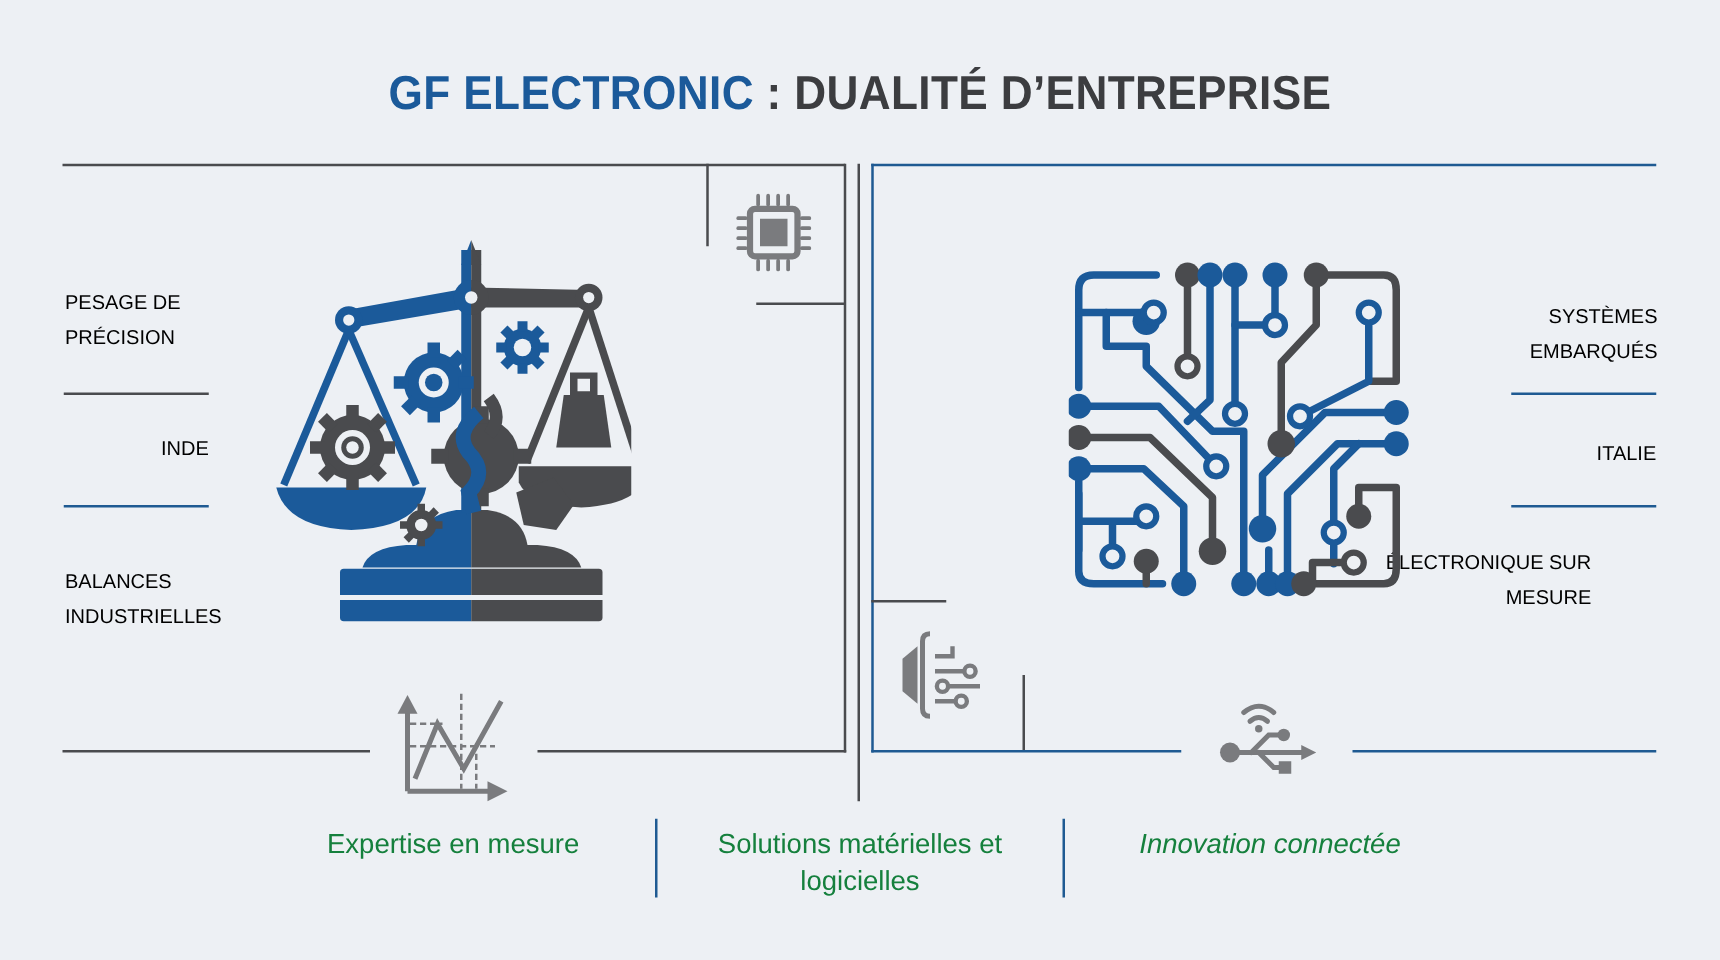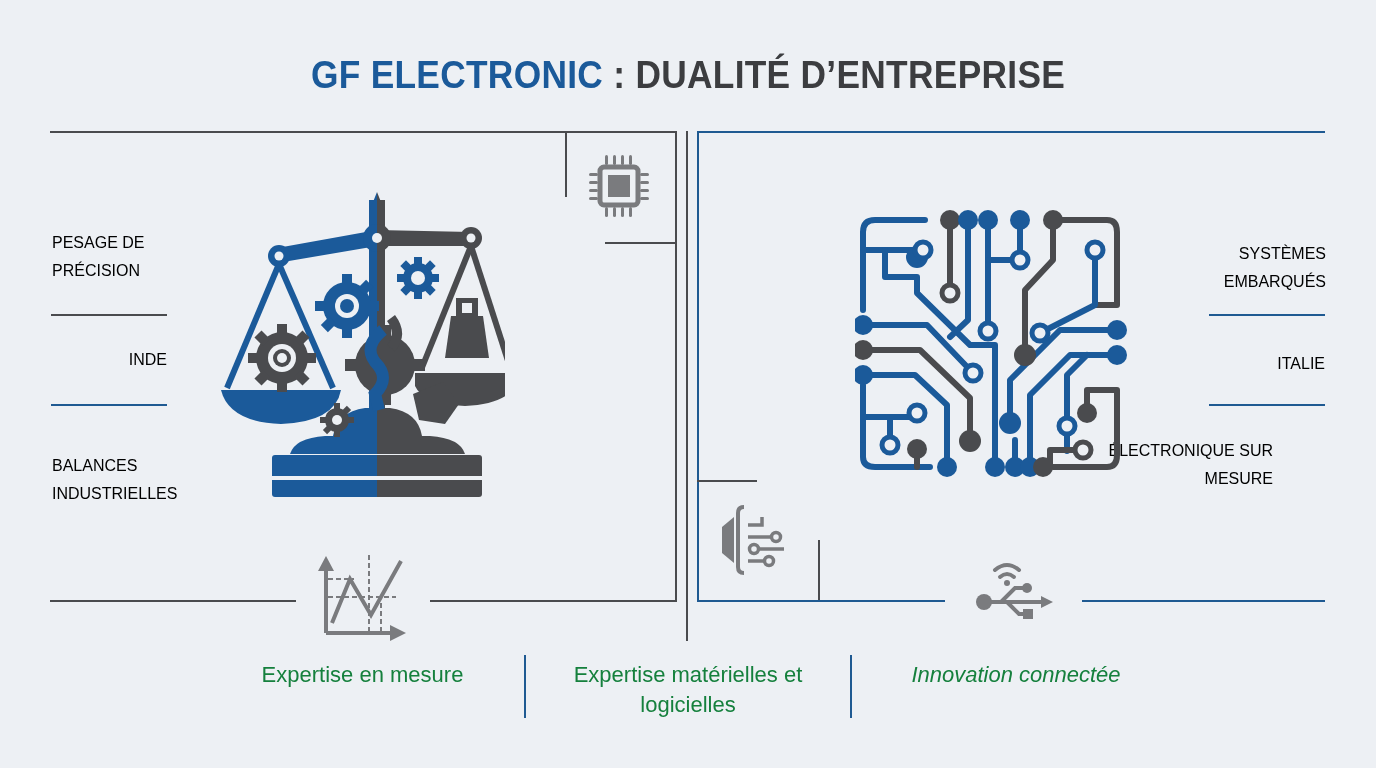--- a/index.html
+++ b/index.html
@@ -334,16 +334,16 @@
         <rect x="48" y="51" width="10" height="10"></rect>
         <path d="M66 38 L78 44 L66 50 Z"></path>
       </g>
     </svg>
   </div>
 </div>
 
 <div>
   <div class="bottom-label" style="left:230px; top:660px; width:265px;">Expertise en mesure</div>
   <div class="line blue" style="left:524px; top:655px; width:2px; height:63px;"></div>
-  <div class="bottom-label" style="left:560px; top:660px; width:256px;">Expertise matérielles et logicielles</div>
+  <div class="bottom-label" style="left:560px; top:660px; width:256px;">Solutions matérielles et logicielles</div>
   <div class="line blue" style="left:850px; top:655px; width:2px; height:63px;"></div>
   <div class="bottom-label" style="left:880px; top:660px; width:272px;font-style:italic;">Innovation connectée</div>
 </div>
 
 </body></html>

